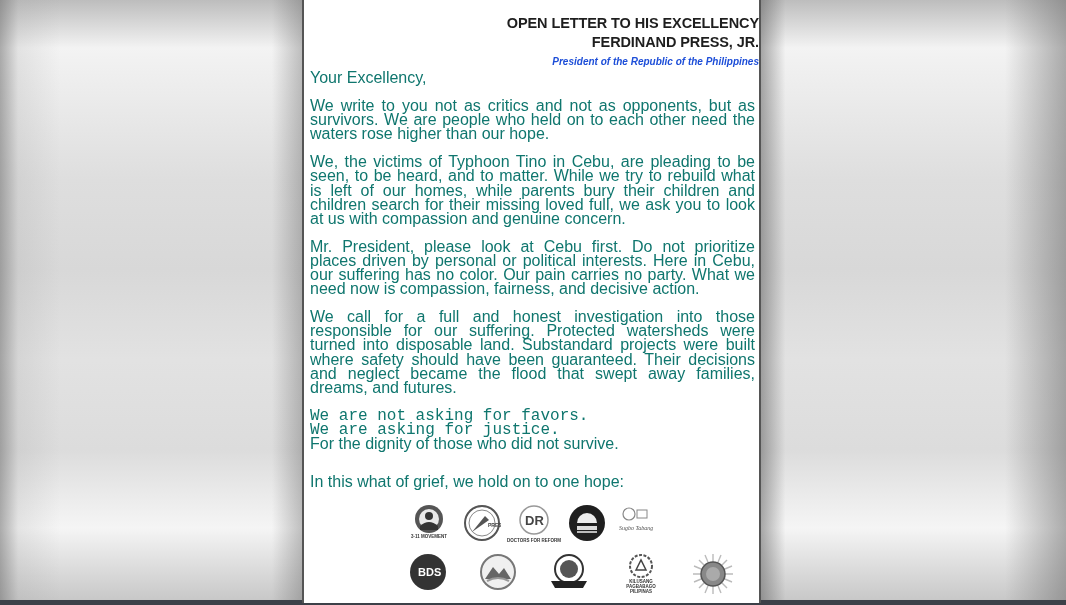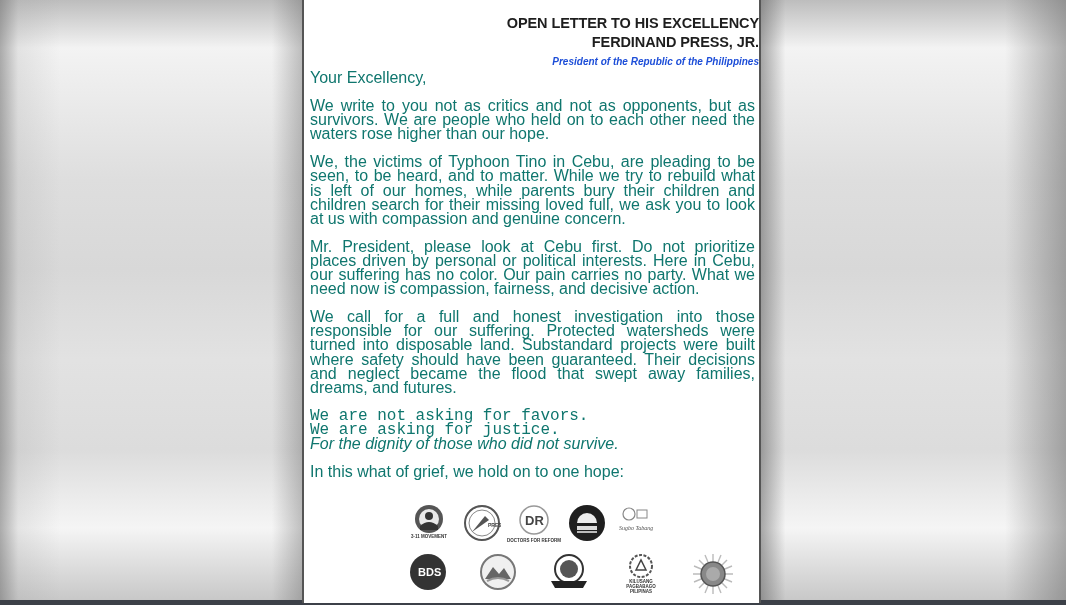--- a/index.html
+++ b/index.html
@@ -34,21 +34,21 @@
     border-right: 2px solid #555;
     box-sizing: border-box;
     color: #2b2b2b;
   }
   .header { text-align: right; padding-top: 14px; }
   .h1 { font-weight: bold; font-size: 14.5px; line-height: 19px; color: #1e1e1e; letter-spacing: -0.1px; }
   .h2 { font-weight: bold; font-style: italic; font-size: 10px; line-height: 19px; color: #1d4ed8; }
   .body { position: absolute; left: 6px; right: 4px; top: 71px; font-size: 16px; line-height: 14.1px; color: #0f766e; }
   .body p { margin: 0 0 14px 0; text-align: justify; text-align-last: left; }
   .body p.tight { margin: 0; font-family: Liberation Mono, monospace; }
-  .body p.gap { margin-bottom: 14px; font-style: italic; }
+  .body p.gap { margin-bottom: 24px; }
   .logos { position: absolute; left: 105px; width: 250px; display: flex; justify-content: space-between; align-items: center; }
   .logos.row1 { top: 504px; }
   .logos.row2 { top: 553px; gap: 32px; }
   .logo { width: 40px; height: 42px; position: relative; display: flex; flex-direction: column; align-items: center; }
   .logo .cap { font-size: 4.5px; font-weight: bold; color: #333; line-height: 5px; text-align: center; white-space: nowrap; }
 </style>
 </head>
 <body>
 
 <div class="bg-side bg-left"></div>

